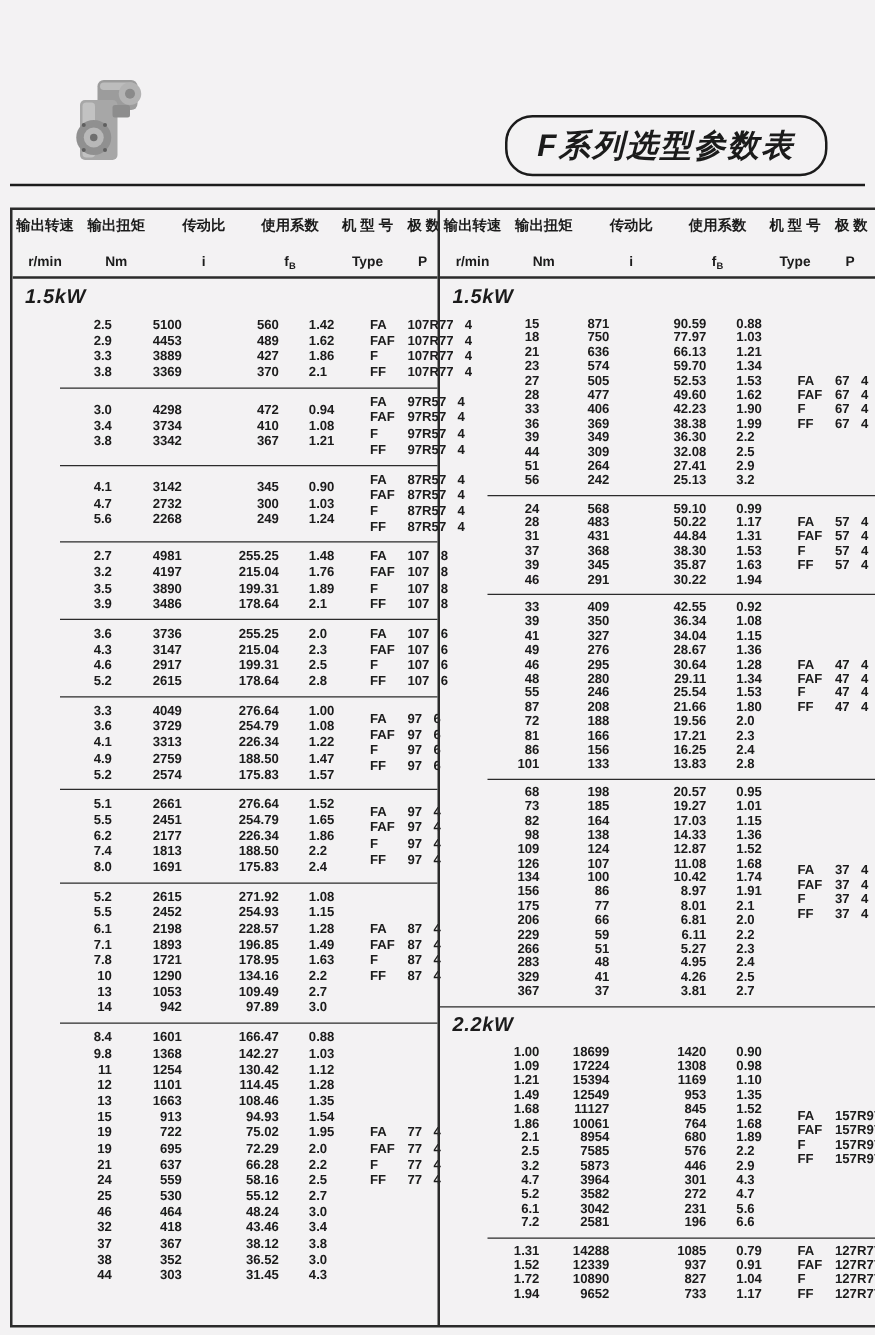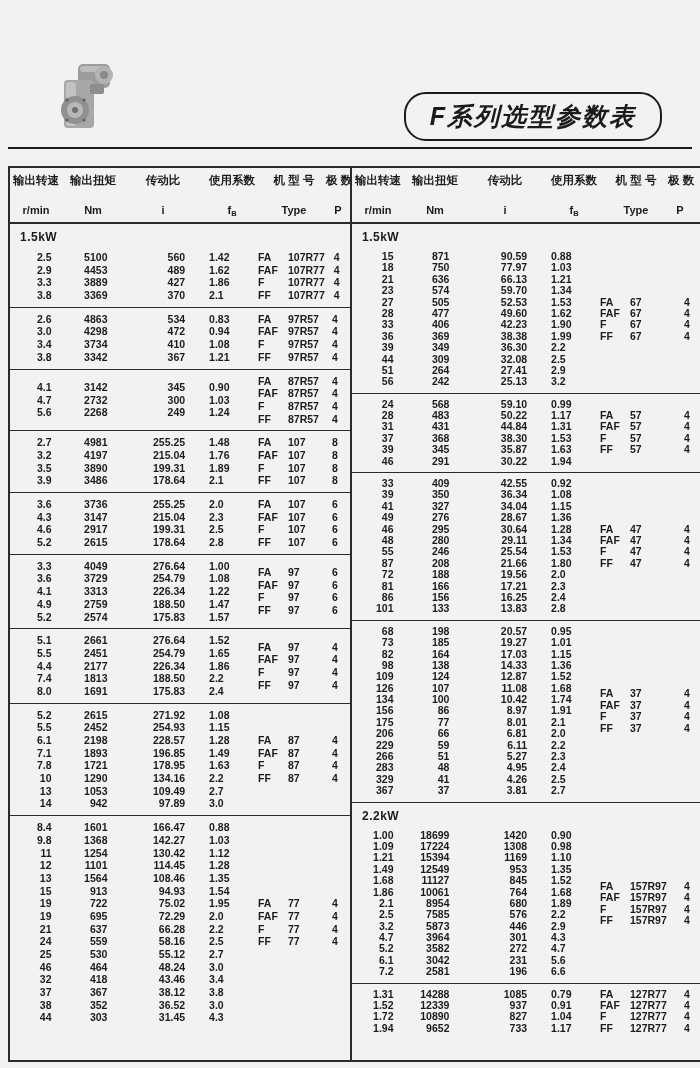--- a/index.html
+++ b/index.html
@@ -28,22 +28,22 @@
   
   .thead{display:flex;border-bottom:2px solid #2b2b2b;padding:5px 0 4px;}
   .th{text-align:center;box-sizing:border-box;}
   .th0{width:52px}.th1{width:62px}.th2{width:78px}.th3{width:60px}.th4{width:64px}.th5{width:24px}
   .th-name{font-weight:700;font-size:11.5px;white-space:nowrap;}
   .th-unit{font-weight:700;font-size:11px;margin-top:16px;}
   .sub{font-size:7.5px;vertical-align:-2px;}
   
   .section{display:flex;flex-direction:column;}
   .section + .section{border-top:1.5px solid #2b2b2b;}
-  .power{font-weight:700;font-size:12px;padding:6px 0 2px 10px;letter-spacing:.5px;}
-  .group{display:flex;align-items:center;padding:5px 0;}
+  .power{font-weight:700;font-size:16px;padding:6px 0 2px 10px;letter-spacing:.5px;font-style:italic;}
+  .group{display:flex;align-items:center;padding:5px 0;margin-left:38px;}
   .group + .group{border-top:1.5px solid #2b2b2b;}
   .gdata{width:246px;flex:none;}
   .gtypes{flex:1;margin-left:2px;}
   .row,.trow{display:flex;font-size:10.5px;font-weight:700;white-space:nowrap;}
   .half.lh .row,.half.lh .trow{height:12.7px;line-height:12.7px;}
   .half.rh .row,.half.rh .trow{height:11.4px;line-height:11.4px;}
   .c0{width:46px;text-align:right;}
   .c1{width:62px;text-align:right;}
   .c2{width:86px;text-align:right;}
   .c3{width:52px;text-align:left;padding-left:24px;box-sizing:content-box;}
@@ -150,26 +150,20 @@
             <div class="trow">
               <span class="tprefix">FF</span>
               <span class="tmodel">107R77</span>
               <span class="tpole">4</span>
             </div>
           </div>
         </div>
         <div class="group">
           <div class="gdata">
             <div class="row">
-              <span class="c0">2.6</span>
-              <span class="c1">4863</span>
-              <span class="c2">534</span>
-              <span class="c3">0.83</span>
-            </div>
-            <div class="row">
               <span class="c0">3.0</span>
               <span class="c1">4298</span>
               <span class="c2">472</span>
               <span class="c3">0.94</span>
             </div>
             <div class="row">
               <span class="c0">3.4</span>
               <span class="c1">3734</span>
               <span class="c2">410</span>
               <span class="c3">1.08</span>
@@ -412,21 +406,21 @@
               <span class="c2">276.64</span>
               <span class="c3">1.52</span>
             </div>
             <div class="row">
               <span class="c0">5.5</span>
               <span class="c1">2451</span>
               <span class="c2">254.79</span>
               <span class="c3">1.65</span>
             </div>
             <div class="row">
-              <span class="c0">4.4</span>
+              <span class="c0">6.2</span>
               <span class="c1">2177</span>
               <span class="c2">226.34</span>
               <span class="c3">1.86</span>
             </div>
             <div class="row">
               <span class="c0">7.4</span>
               <span class="c1">1813</span>
               <span class="c2">188.50</span>
               <span class="c3">2.2</span>
             </div>
@@ -555,21 +549,21 @@
               <span class="c3">1.12</span>
             </div>
             <div class="row">
               <span class="c0">12</span>
               <span class="c1">1101</span>
               <span class="c2">114.45</span>
               <span class="c3">1.28</span>
             </div>
             <div class="row">
               <span class="c0">13</span>
-              <span class="c1">1564</span>
+              <span class="c1">1663</span>
               <span class="c2">108.46</span>
               <span class="c3">1.35</span>
             </div>
             <div class="row">
               <span class="c0">15</span>
               <span class="c1">913</span>
               <span class="c2">94.93</span>
               <span class="c3">1.54</span>
             </div>
             <div class="row">

